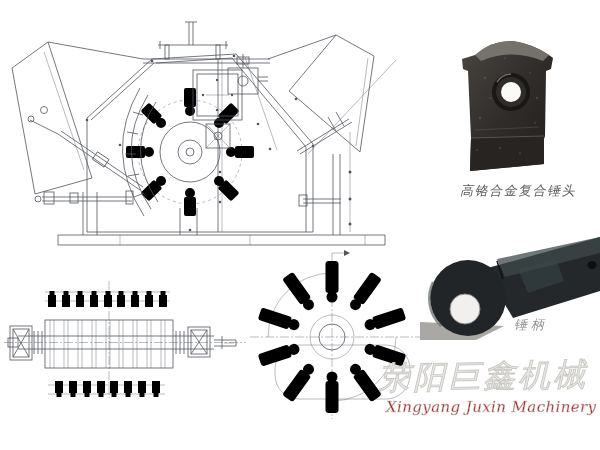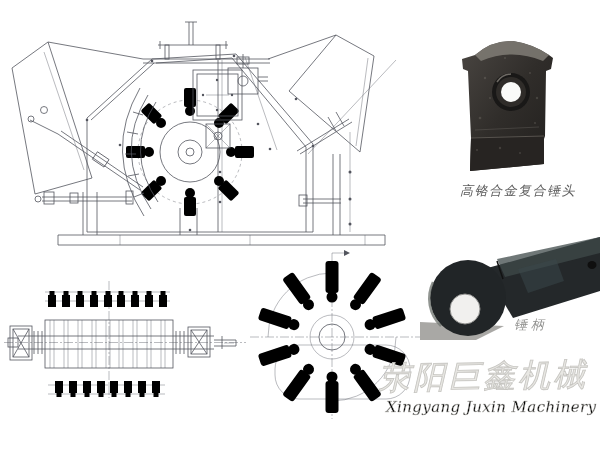--- a/index.html
+++ b/index.html
@@ -33,21 +33,21 @@
   .cap.light{color:var(--caption-light);letter-spacing:4px;}
   .wm{position:absolute;left:352px;top:355px;z-index:6;pointer-events:none;white-space:nowrap;margin-left:26px;}
   .wm-cn{
     font-family:"DejaVu Serif","Liberation Serif",serif;
     font-size:32px;letter-spacing:3px;color:var(--wm-fill);
     -webkit-text-stroke:0.8px var(--wm-stroke);
     transform:rotate(-1deg);
   }
   .wm-en{
     font-family:"DejaVu Serif","Liberation Serif",serif;
-    font-size:15px;letter-spacing:.4px;color:#000000;
+    font-size:15px;letter-spacing:.4px;color:#b91c1c;
     -webkit-text-stroke:0.4px #cbcac6;margin-left:8px;margin-top:-1px;
   }
   svg{display:block;}
 </style>
 </head>
 <body>
 
 <div class="stage">
 
   <svg class="abs" style="left:0;top:2;" width="410" height="250" viewBox="0 0 410 250">

